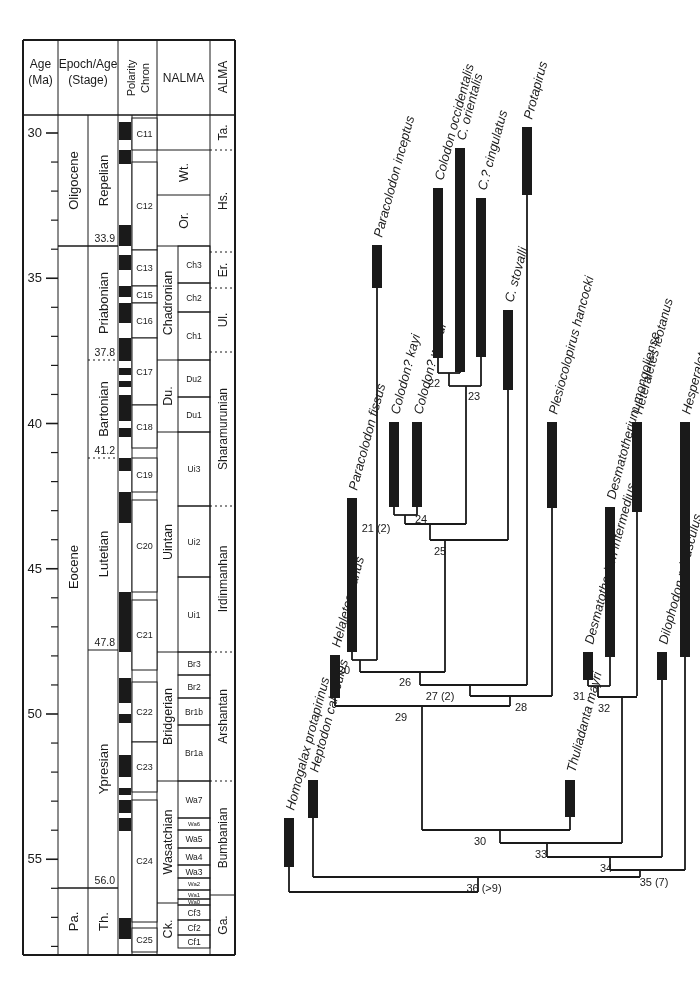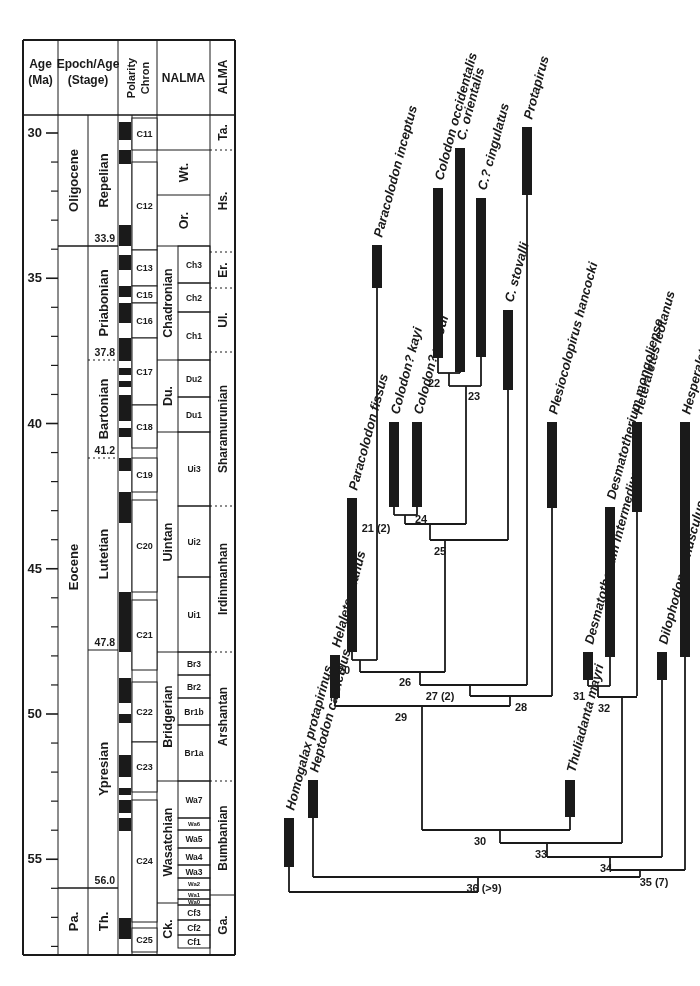--- a/index.html
+++ b/index.html
@@ -1,17 +1,17 @@
 <!DOCTYPE html>
 <html><head>
 <meta charset="utf-8">
 <style>
   html,body{margin:0;padding:0;background:#fff;}
   #stage{position:relative;width:700px;height:986px;background:#ffffff;overflow:hidden;
-         font-family:"Liberation Sans",sans-serif;font-weight:bold;}
+         font-family:"Liberation Sans",sans-serif;}
   svg text{fill:#1a1a1a;}
 </style>
 </head>
 <body>
 
 <div id="stage">
   <svg id="fig" width="700" height="986" viewBox="0 0 700 986">
       <rect x="23" y="40" width="212" height="75" fill="none" stroke="none" stroke-width="0"></rect>
       <text x="40.5" y="68" font-size="12" text-anchor="middle" font-family="&quot;Liberation Sans&quot;, sans-serif">Age</text>
       <text x="40.5" y="84" font-size="12" text-anchor="middle" font-family="&quot;Liberation Sans&quot;, sans-serif">(Ma)</text>

